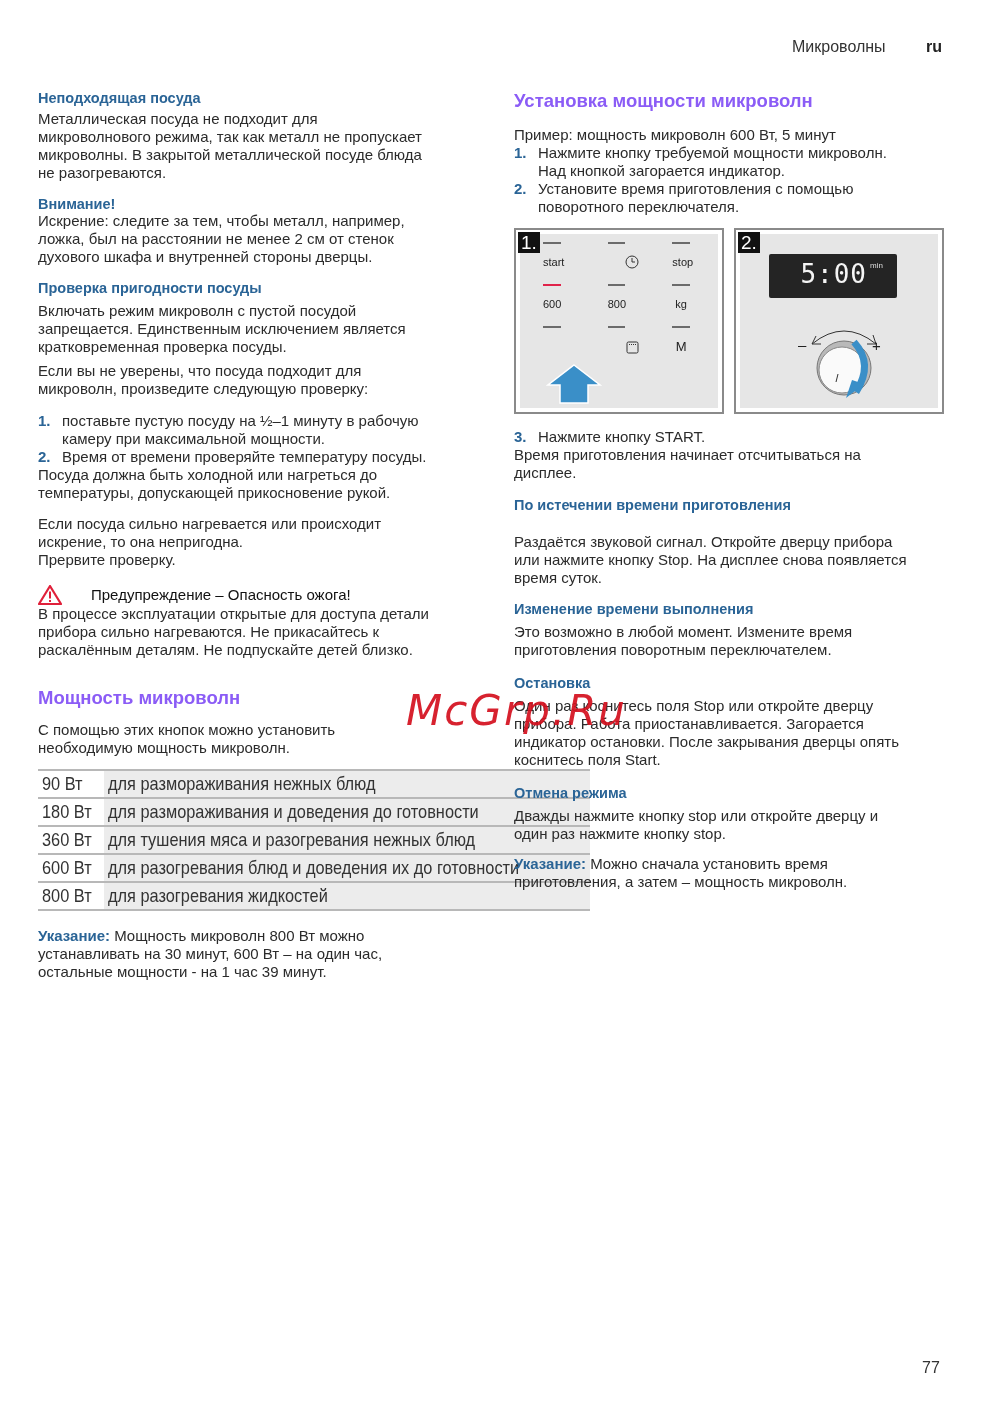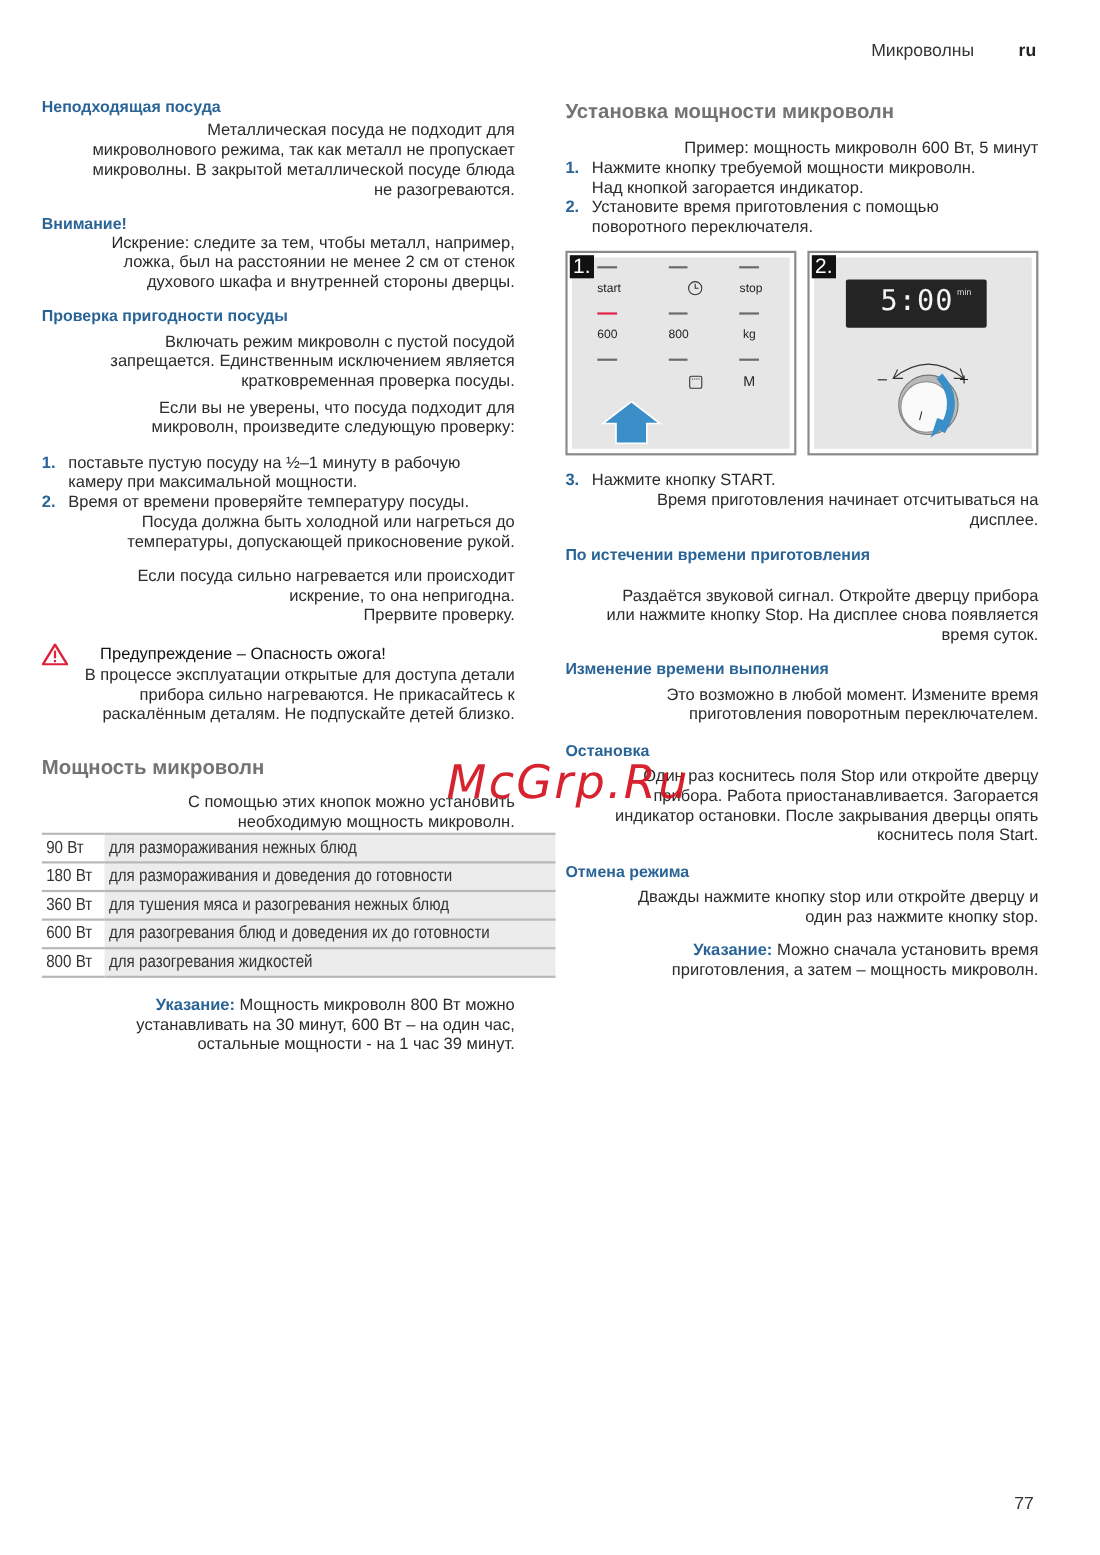--- a/index.html
+++ b/index.html
@@ -7,32 +7,32 @@
          font-family: "Liberation Sans", sans-serif; color: #2b2b2b; }
   .header-section { position: absolute; top: 38px; left: 792px; font-size: 16px; color: #333; }
   .header-lang { position: absolute; top: 38px; left: 926px; font-size: 16px; font-weight: bold; color: #222; }
   .page-num { position: absolute; top: 1359px; left: 922px; font-size: 16px; color: #333; }
 
   .col { position: absolute; top: 90px; width: 430px; }
   .col-left { left: 38px; }
   .col-right { left: 514px; }
 
   .h3 { color: #2a6496; font-weight: bold; font-size: 14.5px; margin: 0 0 4px 0; }
-  .h2 { color: #737373; font-weight: bold; font-size: 18.5px; margin: 0 0 12px 0; }
-  p { margin: 0; font-size: 15px; line-height: 18px; text-align: right; }
+  .h2 { color: #8b5cf6; font-weight: bold; font-size: 18.5px; margin: 0 0 12px 0; }
+  p { margin: 0; font-size: 15px; line-height: 18px; }
   .gap-m { height: 14px; }
 
   .step { display: flex; font-size: 15px; line-height: 18px; }
   .step-num { color: #2a6496; font-weight: bold; width: 24px; flex: none; }
   .note-label { color: #2a6496; font-weight: bold; }
 
   .warn-title { display: flex; align-items: center; font-weight: normal; font-size: 15px; color: #111; line-height: 18px; gap: 26px; }
   .warn-icon { width: 24px; height: 20px; margin-right: 3px; }
 
-  table.power { border-collapse: collapse; width: 427px; font-size: 16px; }
+  table.power { border-collapse: collapse; width: 427px; font-size: 19px; margin-top: 12px; }
   table.power td { border-top: 2px solid #b8b8b8; padding: 2px 4px; height: 20px; }
   table.power tr:last-child td { border-bottom: 2px solid #b8b8b8; }
   table.power td.w { width: 72px; background: #ffffff; color: #333; }
   table.power td.d { background: #ececec; color: #333; transform-origin: left; }
   .cond { display: inline-block; transform: scaleX(0.86); transform-origin: left; white-space: nowrap; }
 
   .figs { display: flex; gap: 10px; margin: 12px 0 14px 0; }
   .fig { width: 206px; height: 182px; border: 2px solid #8a8a8a; position: relative; background: #fff; }
   .fig-inner { position: absolute; left: 4px; top: 4px; right: 4px; bottom: 4px; background: #e6e6e6; }
   .fig-badge { position: absolute; left: 2px; top: 2px; background: #111; color: #fff; font-size: 19px; padding: 0 3px; line-height: 21px; z-index: 2; }

